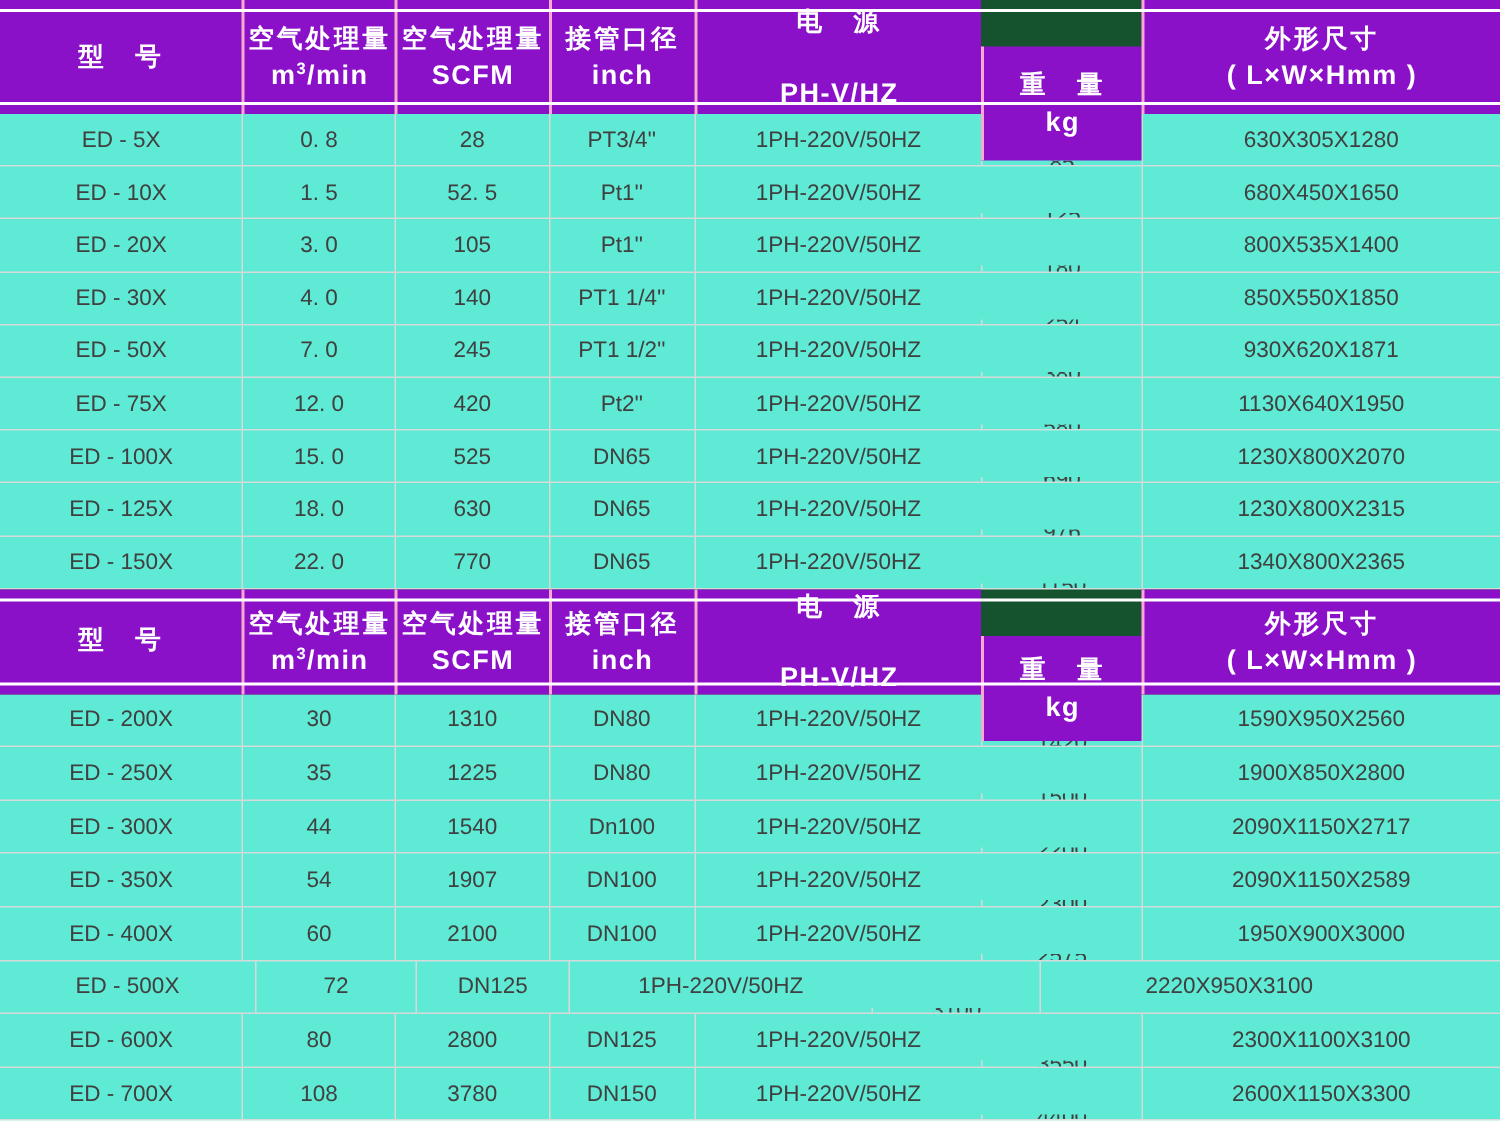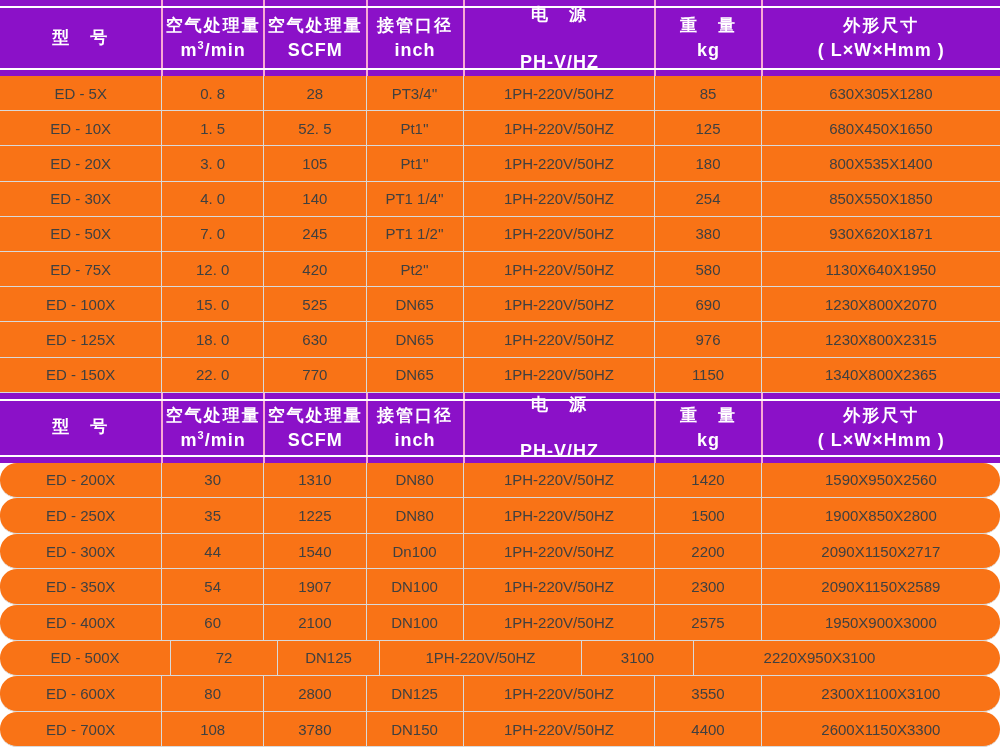--- a/index.html
+++ b/index.html
@@ -47,34 +47,34 @@
   .h-line1 { font-size: 17px; letter-spacing: 2px; line-height: 1.45; white-space: nowrap; }
   .h-line2 { font-size: 18px; letter-spacing: 1px; line-height: 1.25; white-space: nowrap; }
   .h-line2 sup { font-size: 11px; line-height: 0; }
 
   
   .c1 { width: 170px; }
   .c2 { width: 107px; }
   .c3 { width: 108px; }
   .c4 { width: 102px; }
   .c5 { width: 202px; gap: 23px; }
-  .c6 { width: 112px; }
+  .c6 { width: 112px; margin-top: 31px; }
   .c7 { width: 252px; }
 
   
   .rows { width: 1000px; }
   .row {
     display: flex;
     box-sizing: border-box;
     border-bottom: 1px solid #d9d9d9;
-    background: #f97316;
+    background: #5eead4;
     text-align: right;
   }
   #rows1 .row { height: 35.2px; }
-  #rows2 .row { height: 35.6px; border-radius: 17px; }
+  #rows2 .row { height: 35.6px; }
   .cell {
     box-sizing: border-box;
     display: flex;
     align-items: center;
     justify-content: center;
     color: #404040;
     font-size: 15px;
     white-space: nowrap;
     overflow: hidden;
   }

